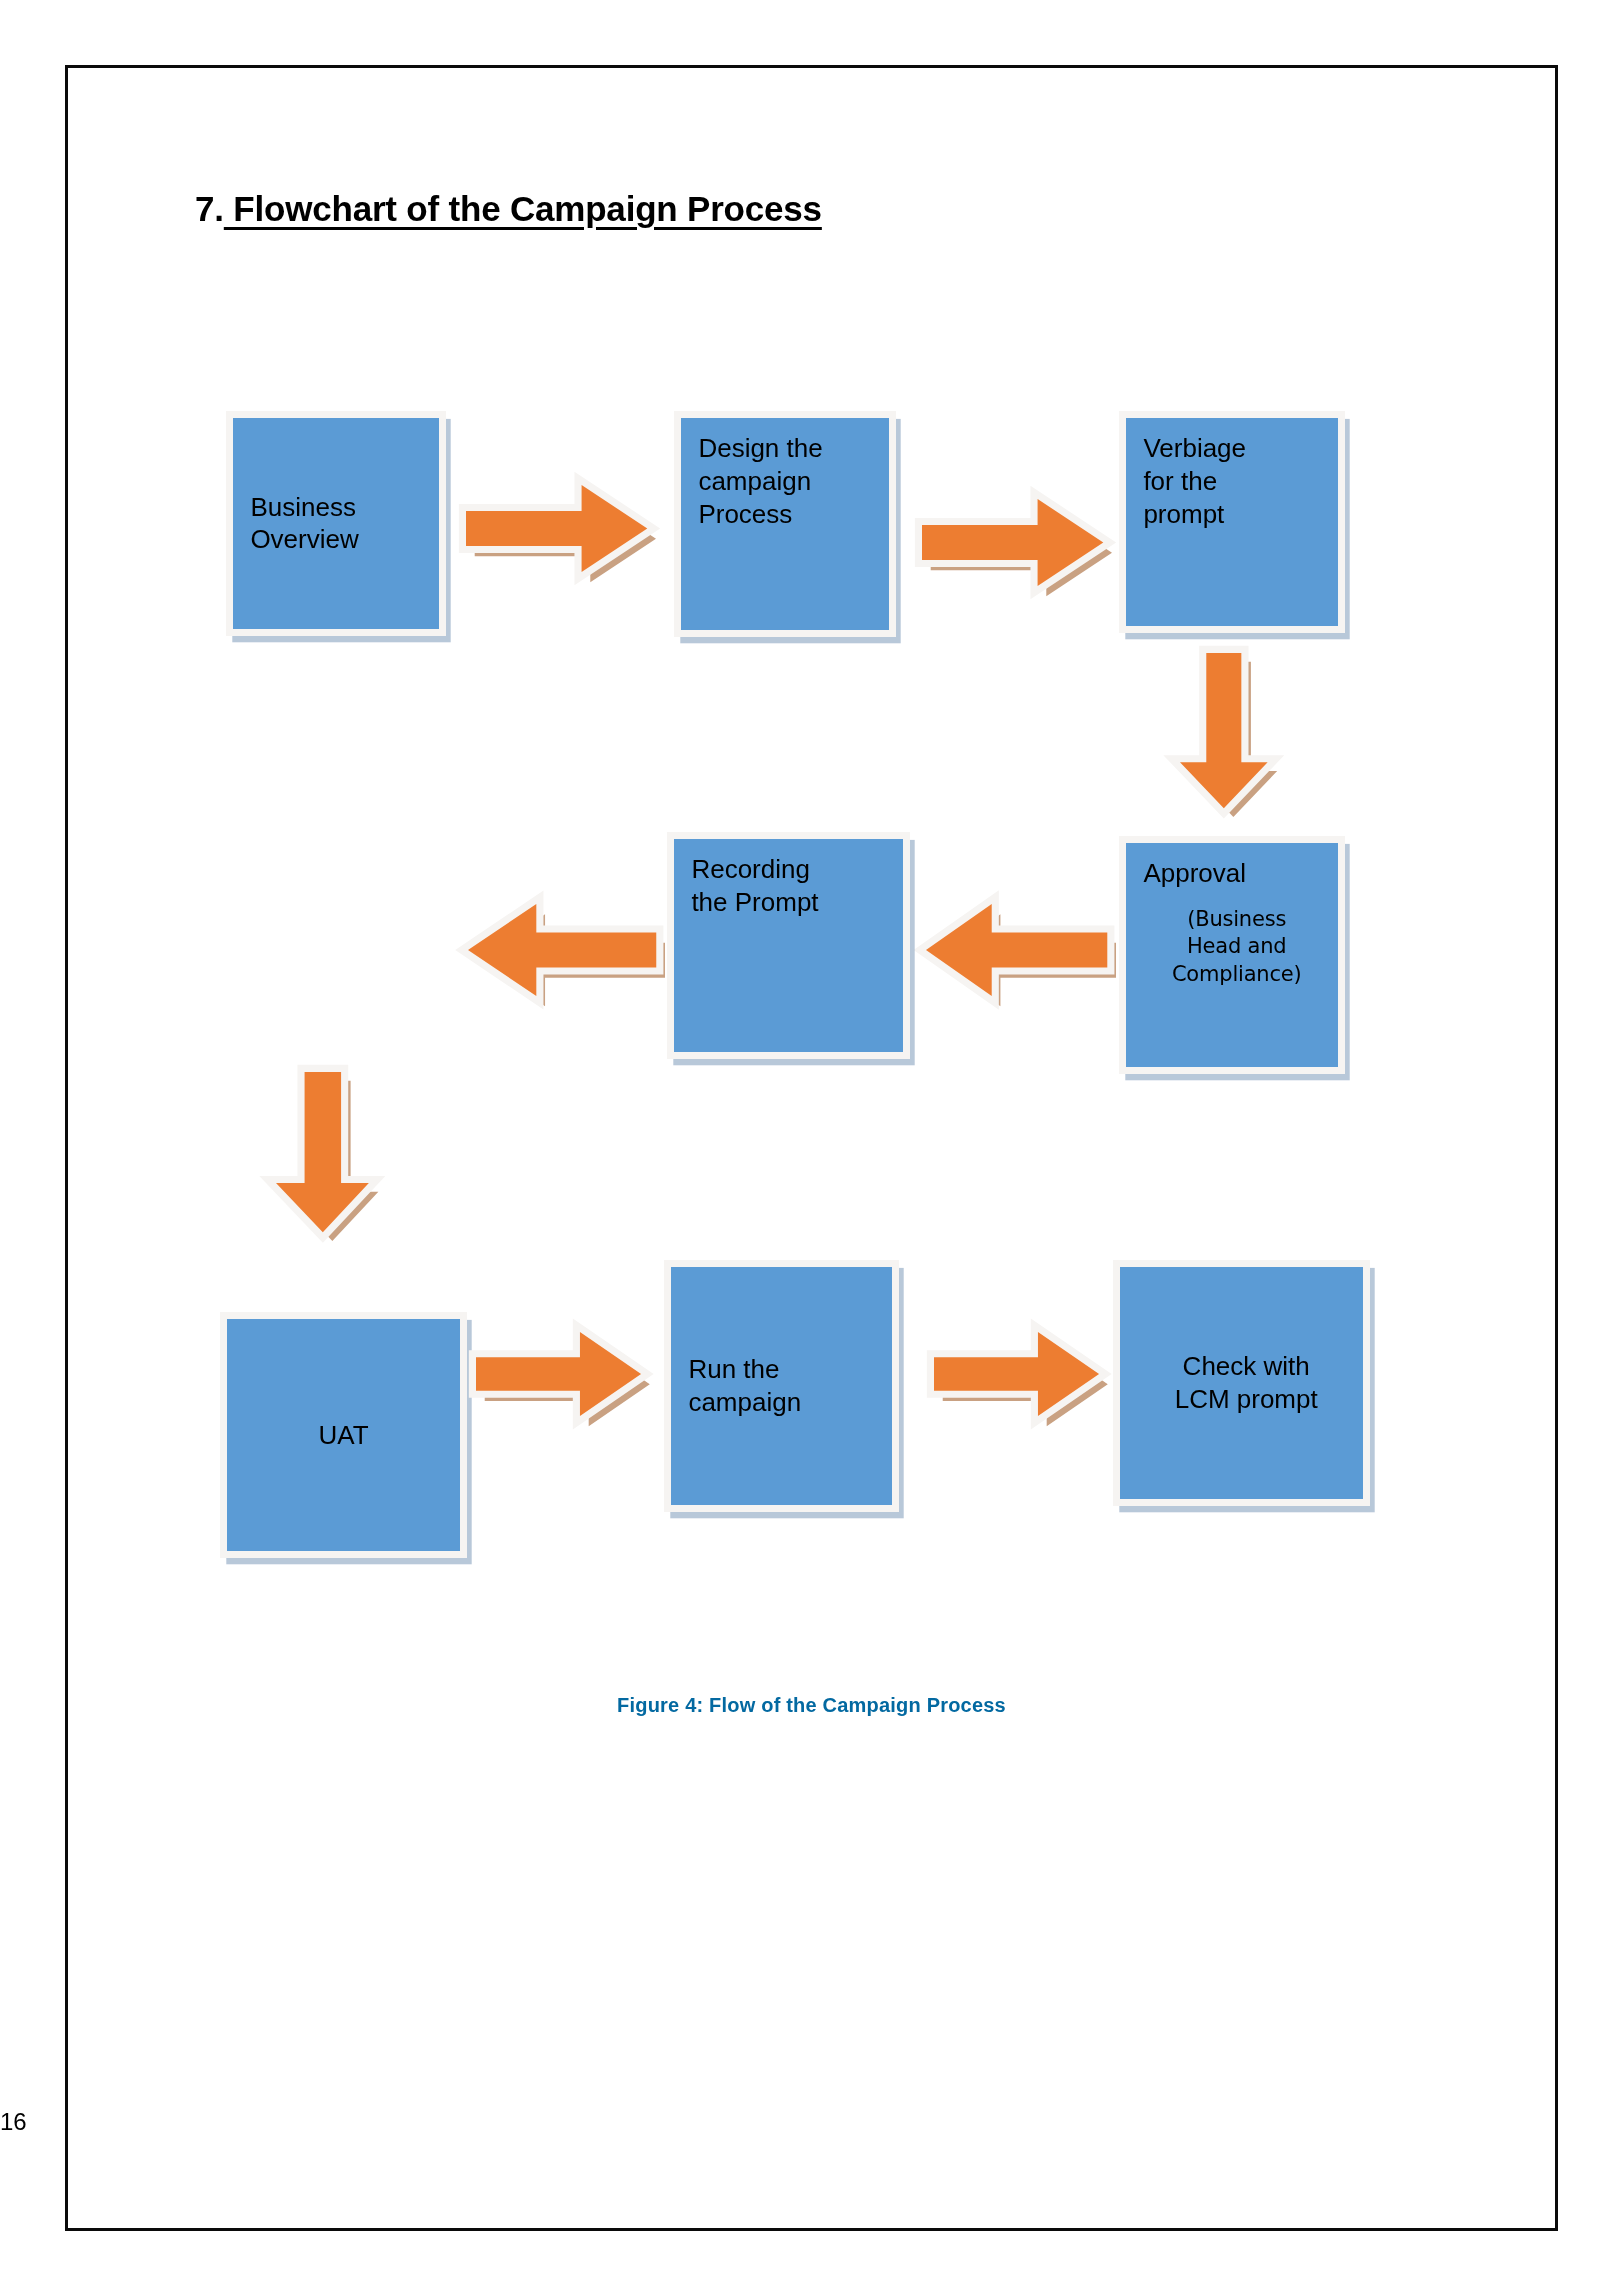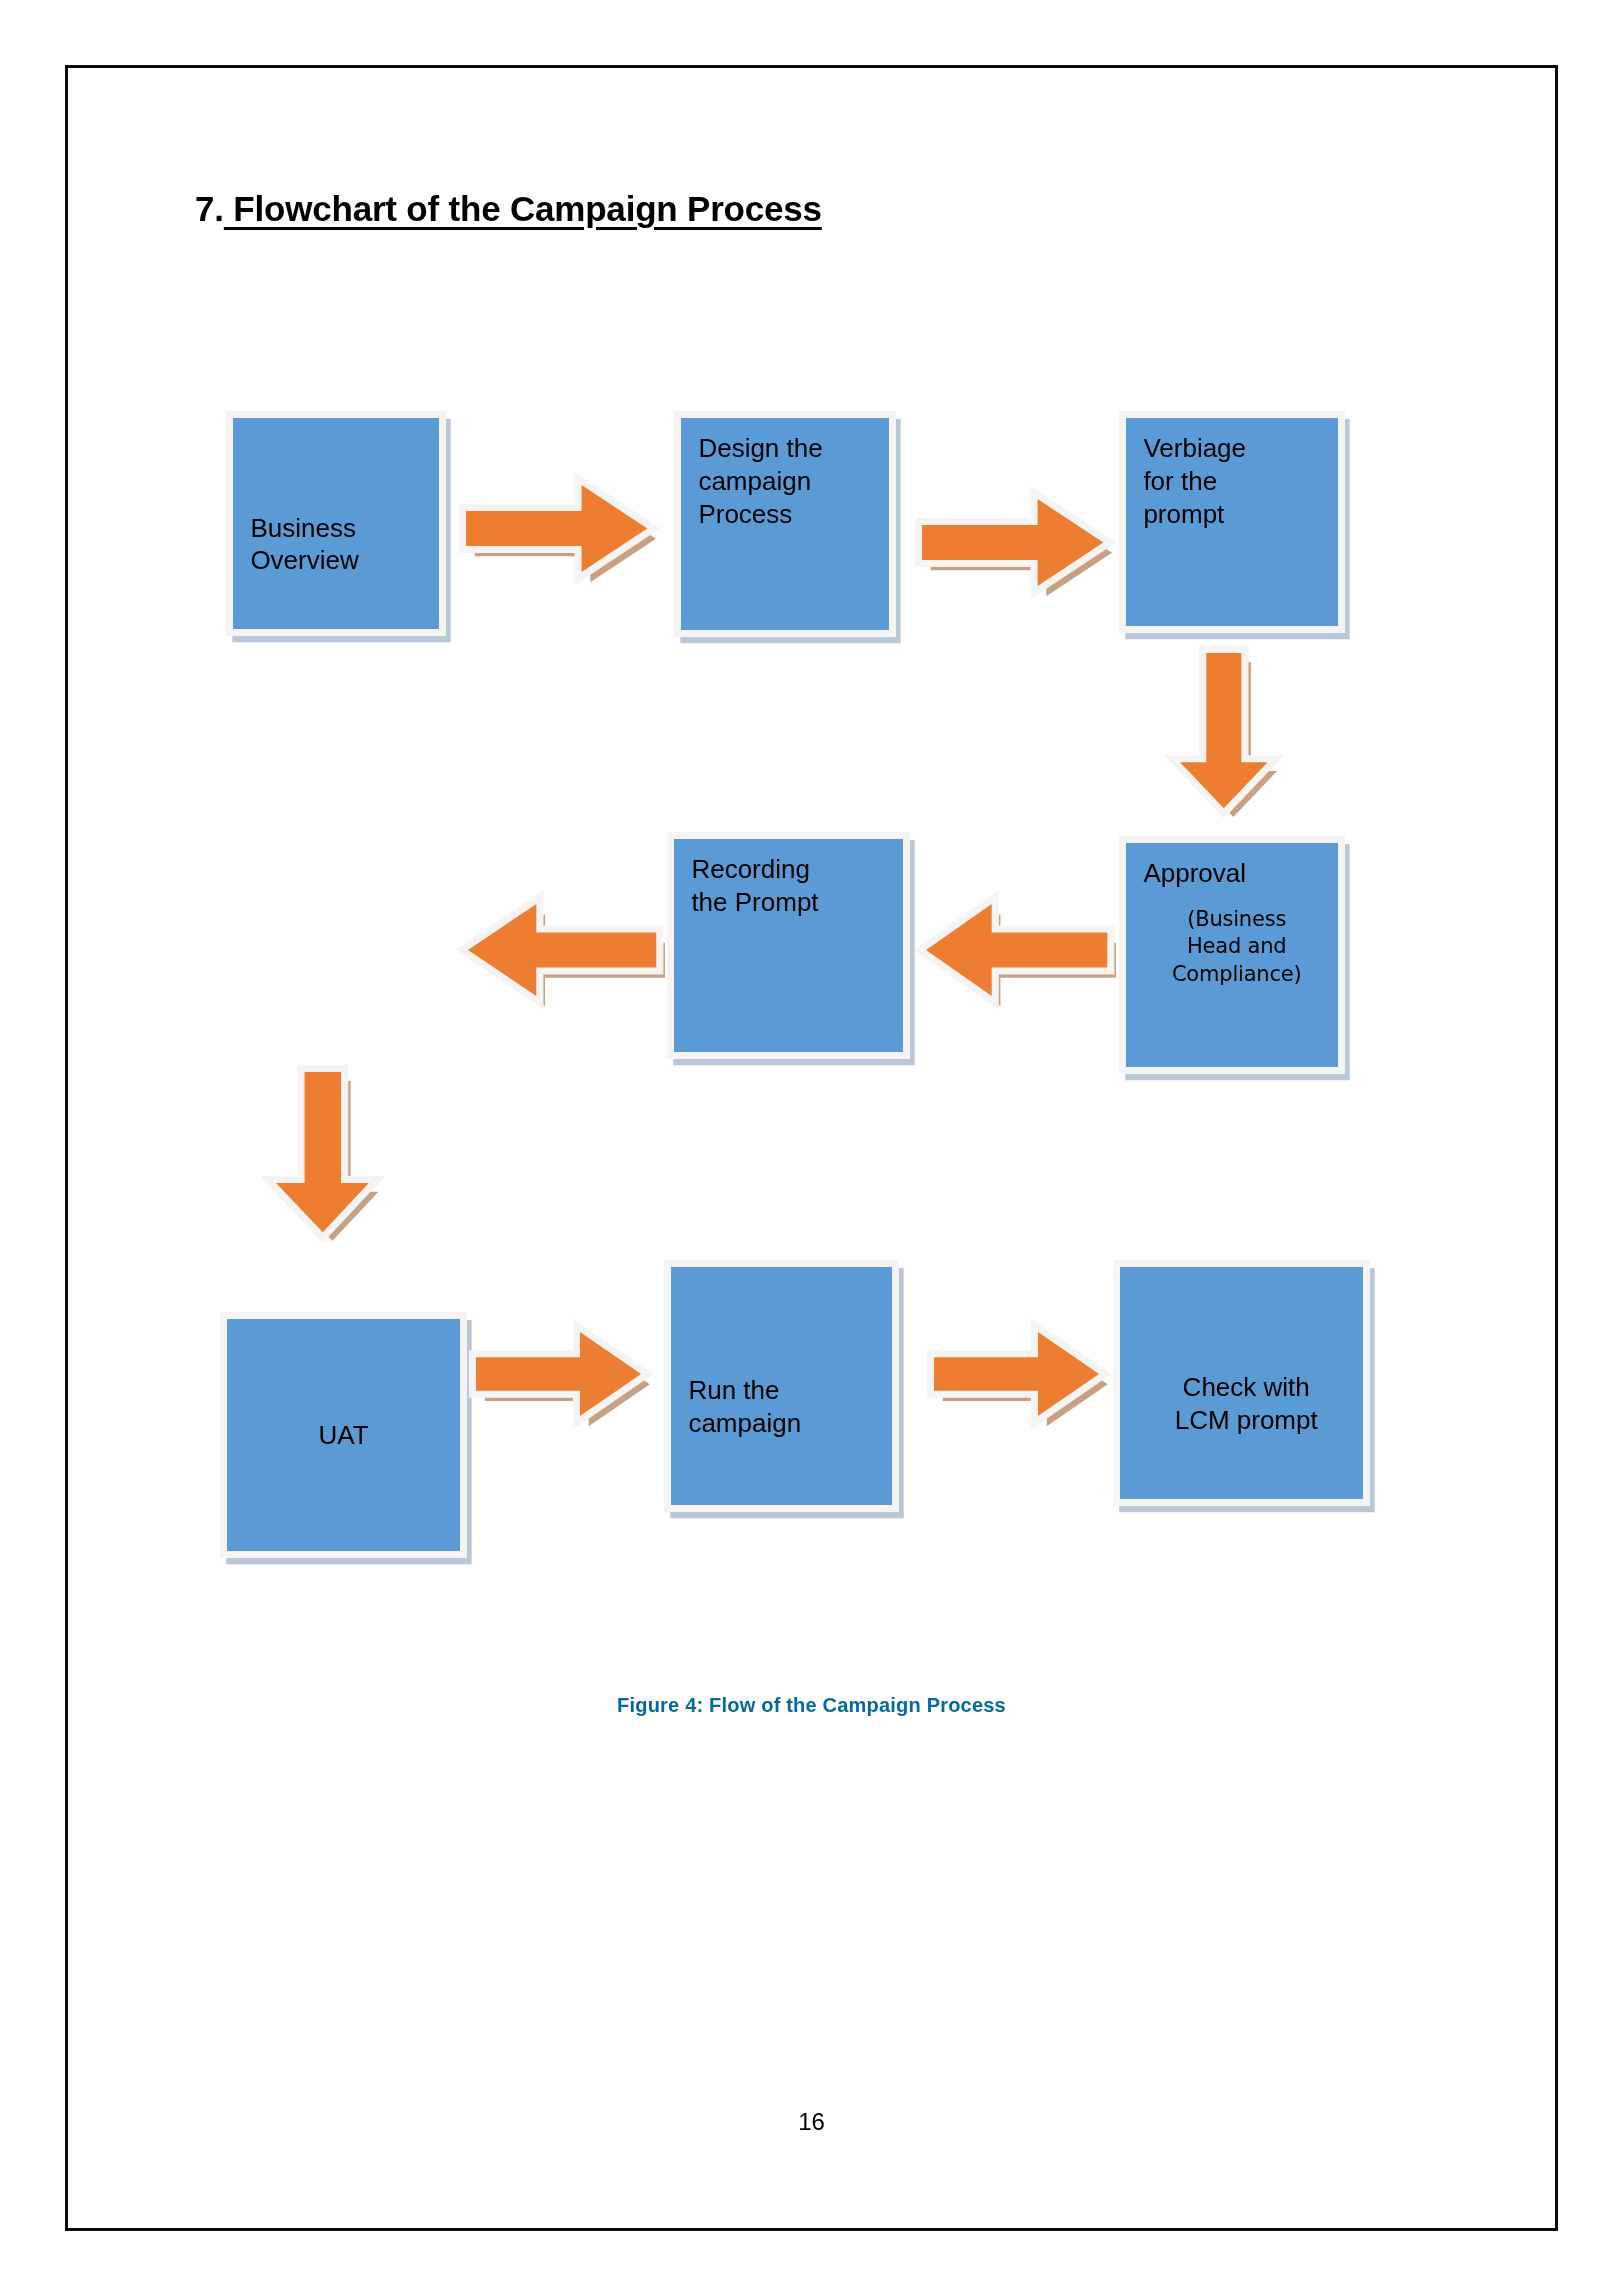--- a/index.html
+++ b/index.html
@@ -66,21 +66,21 @@
     line-height: 1.26;
     font-family: "Liberation Sans", sans-serif;
     overflow: hidden;
   }
   .node .txt {
     position: absolute;
     left: 17.4px;
     right: 8px;
   }
   .node.top .txt    { top: 14.3px; }
-  .node.mid .txt    { top: 50%; transform: translateY(-50%); margin-top: 21px; }
+  .node.mid .txt    { top: 50%; transform: translateY(-50%); }
   .node.center .txt { left: 0; right: 0; text-align: center; top: 50%; transform: translateY(-50%); }
 
   .sub {
     display: block;
     font-family: "DejaVu Sans", sans-serif;
     font-size: 21px;
     line-height: 1.30;
     margin-top: 16px;
     letter-spacing: -0.2px;
     text-align: center;
@@ -103,21 +103,20 @@
     font-family: "Liberation Sans", sans-serif;
     letter-spacing: 0.2px;
   }
 
   
   #page-number {
     position: absolute;
     left: 0;
     top: 2108px;
     width: 1623px;
-    text-align: center;
     font-size: 24px;
     color: #000000;
     font-family: "Liberation Sans", sans-serif;
   }
 </style>
 </head>
 <body>
 
 <div id="page-frame"></div>
 

